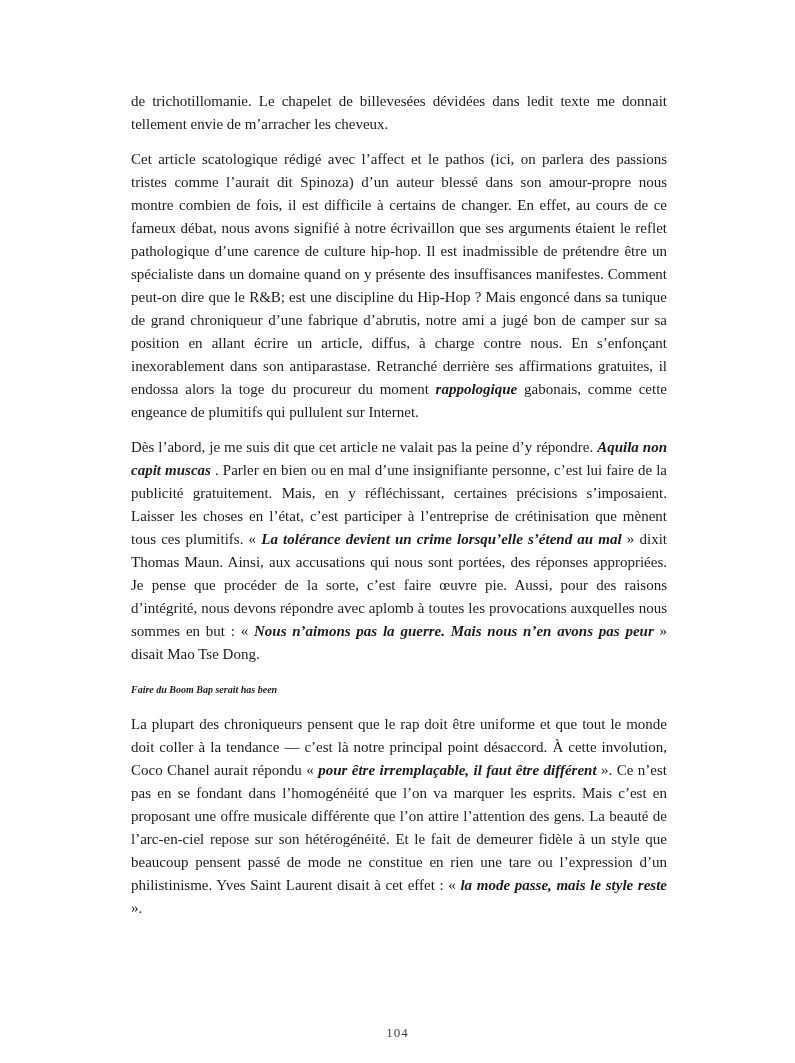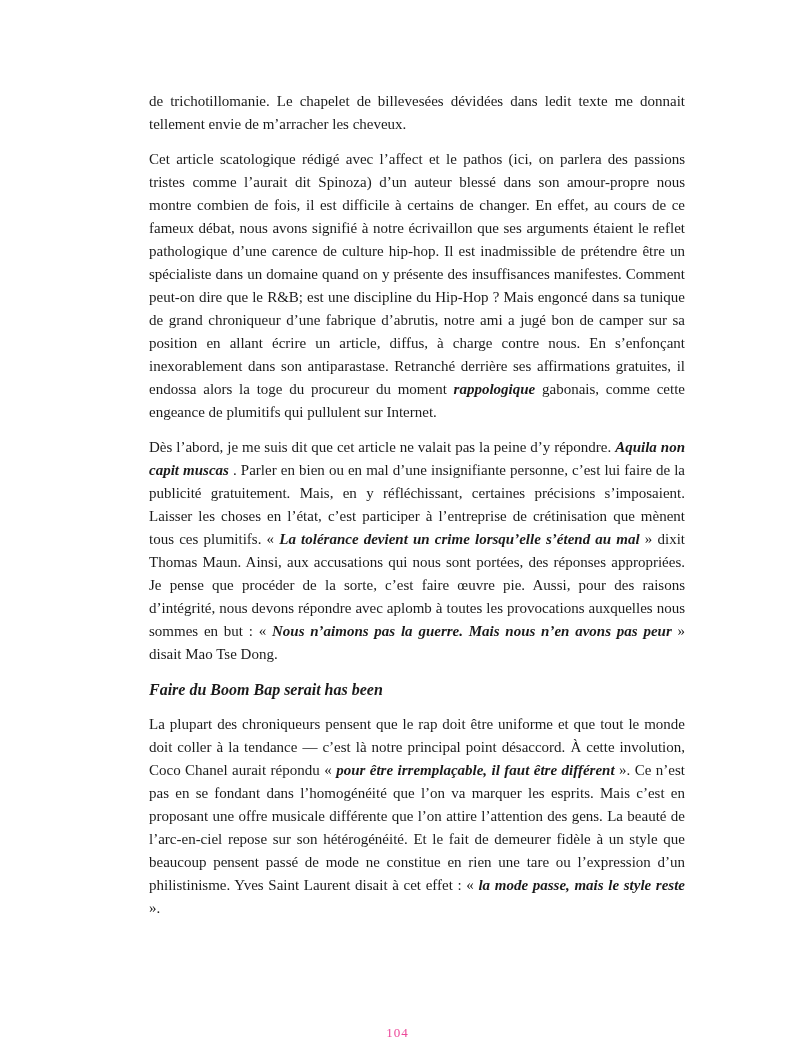--- a/index.html
+++ b/index.html
@@ -12,52 +12,52 @@
     width: 795px;
     height: 1063px;
     background: #ffffff;
     font-family: "Liberation Serif", "DejaVu Serif", serif;
     color: #1b1b1b;
     overflow: hidden;
   }
   .content {
     position: absolute;
     top: 90px;
-    left: 149px;
+    left: 131px;
     width: 536px;
   }
   .content p.body {
     font-size: 15px;
     line-height: 23px;
     text-align: justify;
     margin: 0 0 12px 0;
   }
   .content h2.heading {
-    font-size: 16px;
+    font-size: 10px;
     line-height: 23px;
     font-weight: bold;
     font-style: italic;
     margin: 10px 0 12px 0;
   }
   .content span.italic {
     font-style: italic;
     font-weight: bold;
   }
   .content span.bold-italic {
     font-style: italic;
     font-weight: bold;
   }
   .page-number {
     position: absolute;
     left: 0;
     right: 0;
     bottom: 22px;
     text-align: center;
     font-size: 13px;
-    color: #ec4899;
+    color: #404040;
     letter-spacing: 1px;
   }
 </style>
 </head>
 <body>
 
 <div class="page">
   <div class="content">
       <p class="body"><span>de trichotillomanie. Le chapelet de billevesées dévidées dans ledit texte me donnait tellement envie de m’arracher les cheveux.</span></p>
       <p class="body"><span>Cet article scatologique rédigé avec l’affect et le pathos (ici, on parlera des passions tristes comme l’aurait dit Spinoza) d’un auteur blessé dans son amour-propre nous montre combien de fois, il est difficile à certains de changer. En effet, au cours de ce fameux débat, nous avons signifié à notre écrivaillon que ses arguments étaient le reflet pathologique d’une carence de culture hip-hop. Il est inadmissible de prétendre être un spécialiste dans un domaine quand on y présente des insuffisances manifestes. Comment peut-on dire que le R&amp;B; est une discipline du Hip-Hop ? Mais engoncé dans sa tunique de grand chroniqueur d’une fabrique d’abrutis, notre ami a jugé bon de camper sur sa position en allant écrire un article, diffus, à charge contre nous. En s’enfonçant inexorablement dans son antiparastase. Retranché derrière ses affirmations gratuites, il endossa alors la toge du procureur du moment </span><span class="italic">rappologique</span><span> gabonais, comme cette engeance de plumitifs qui pullulent sur Internet.</span></p>

